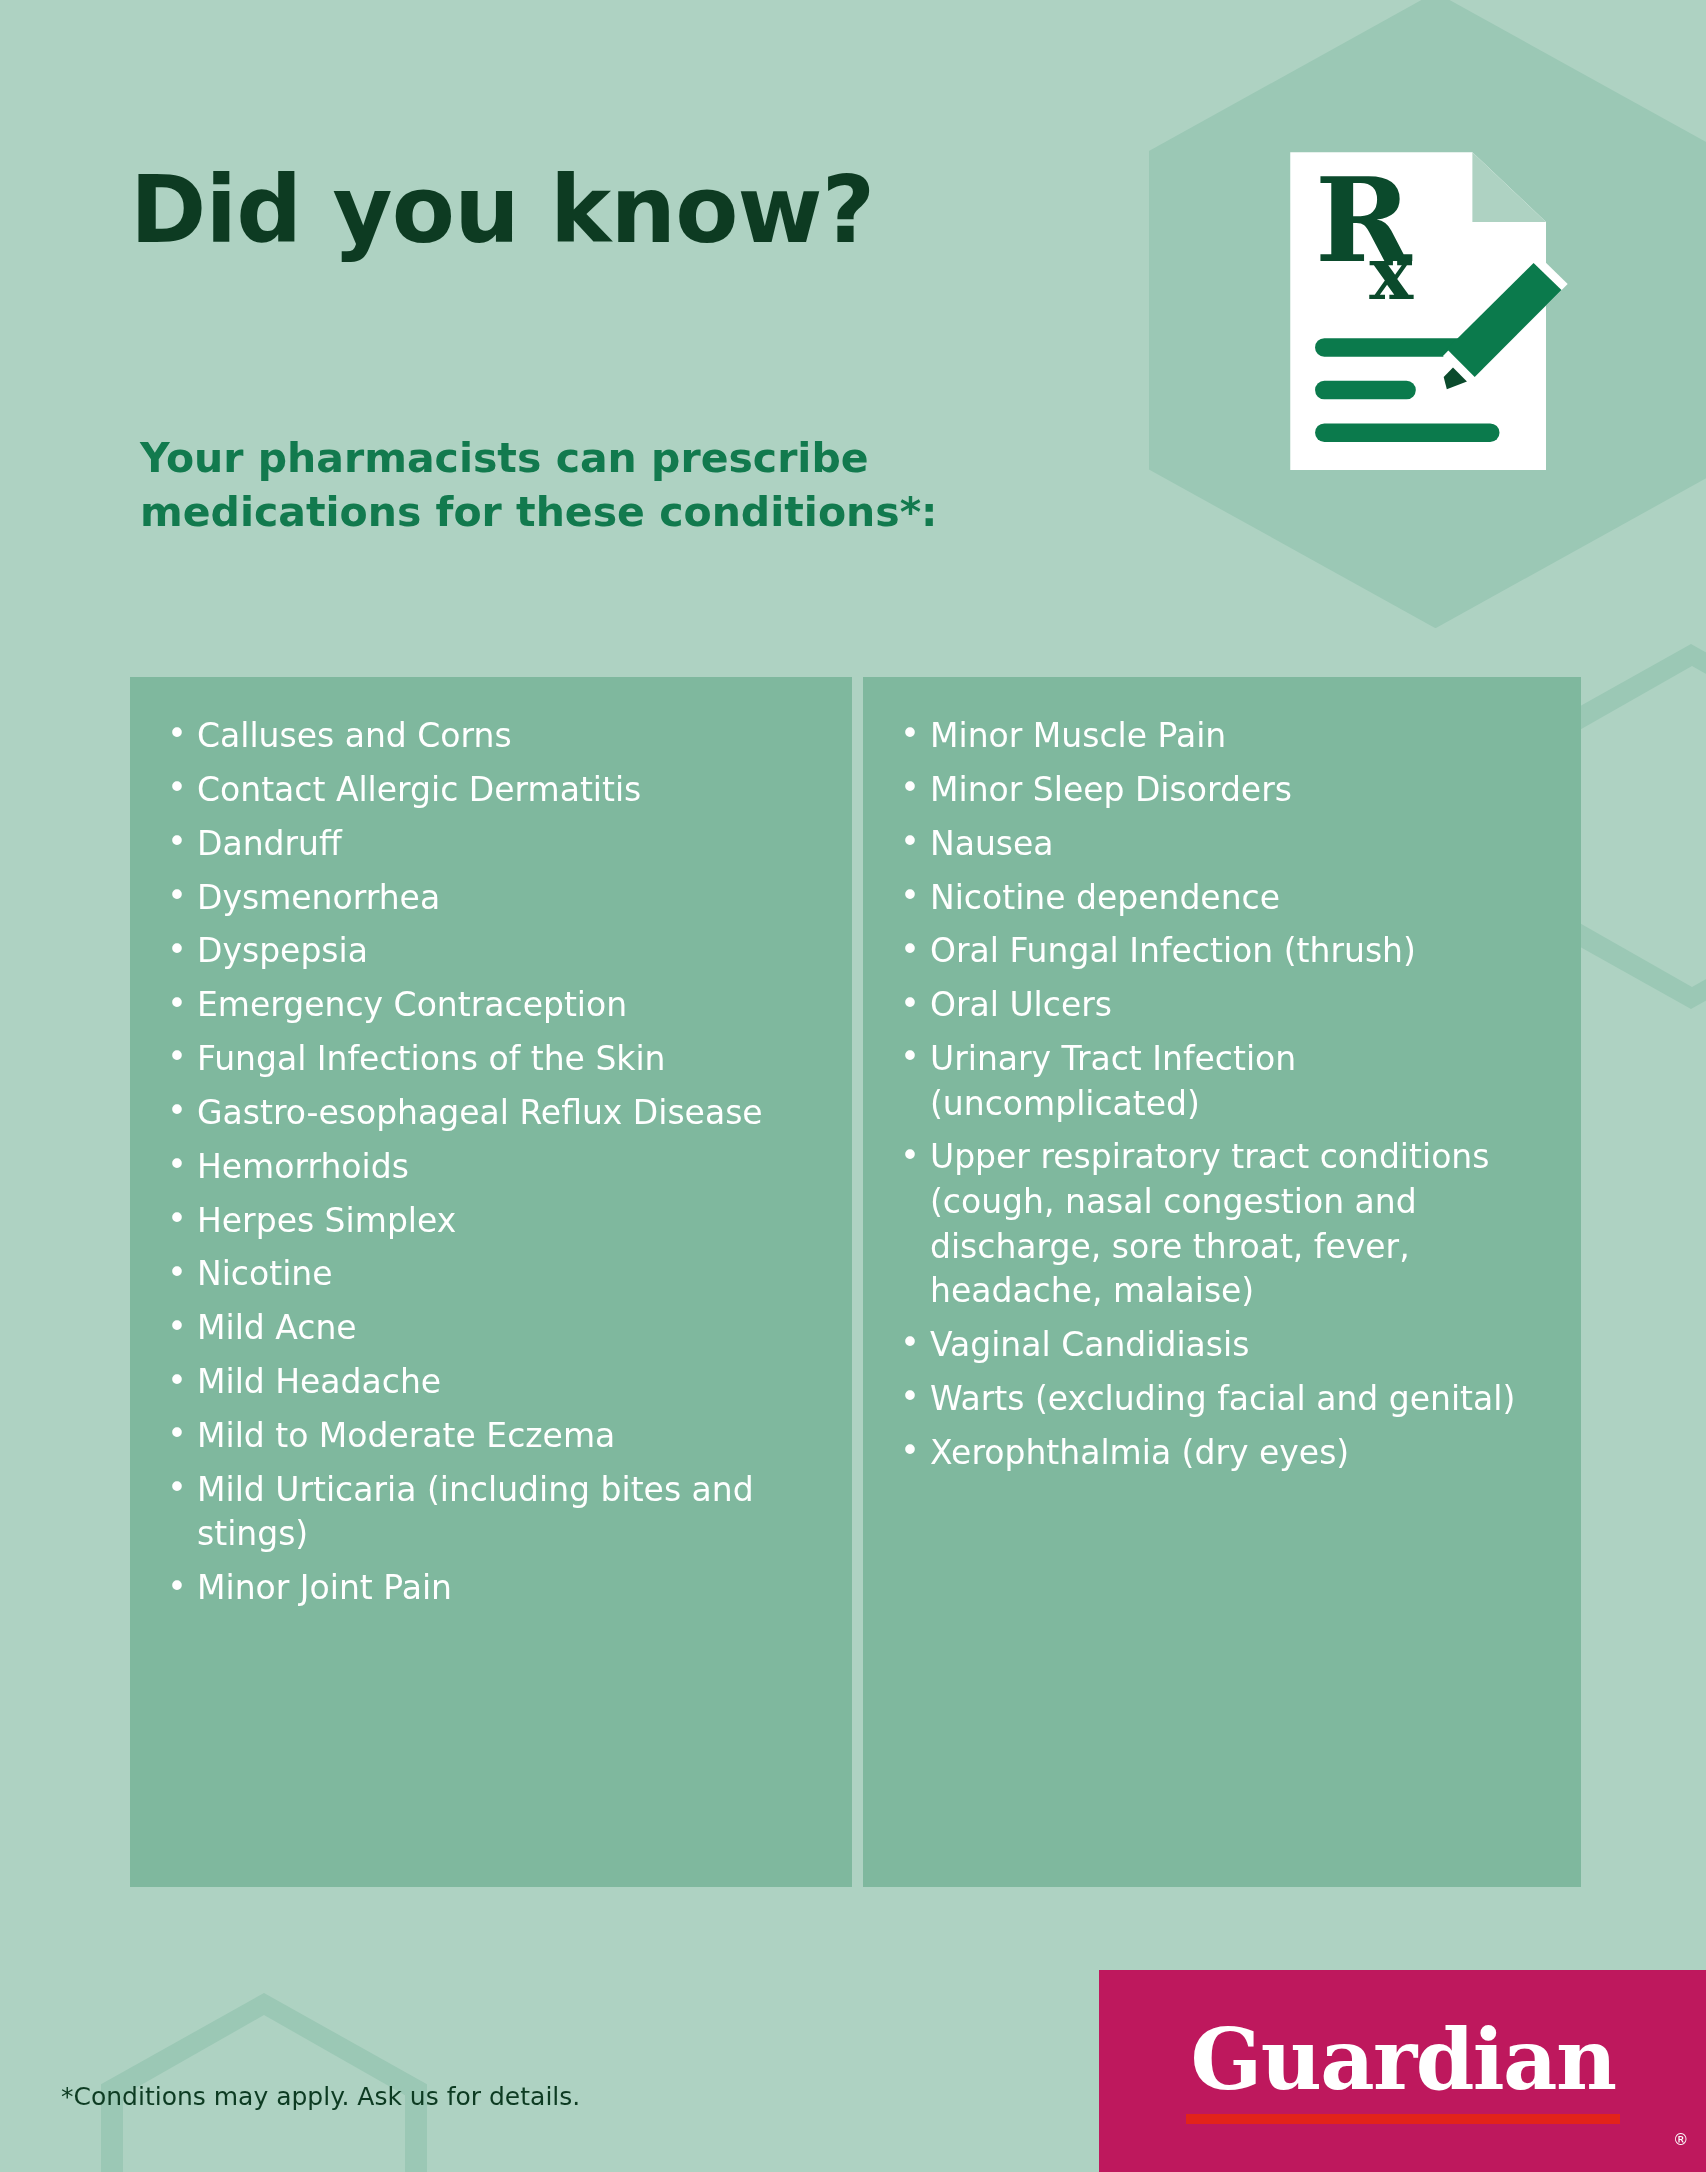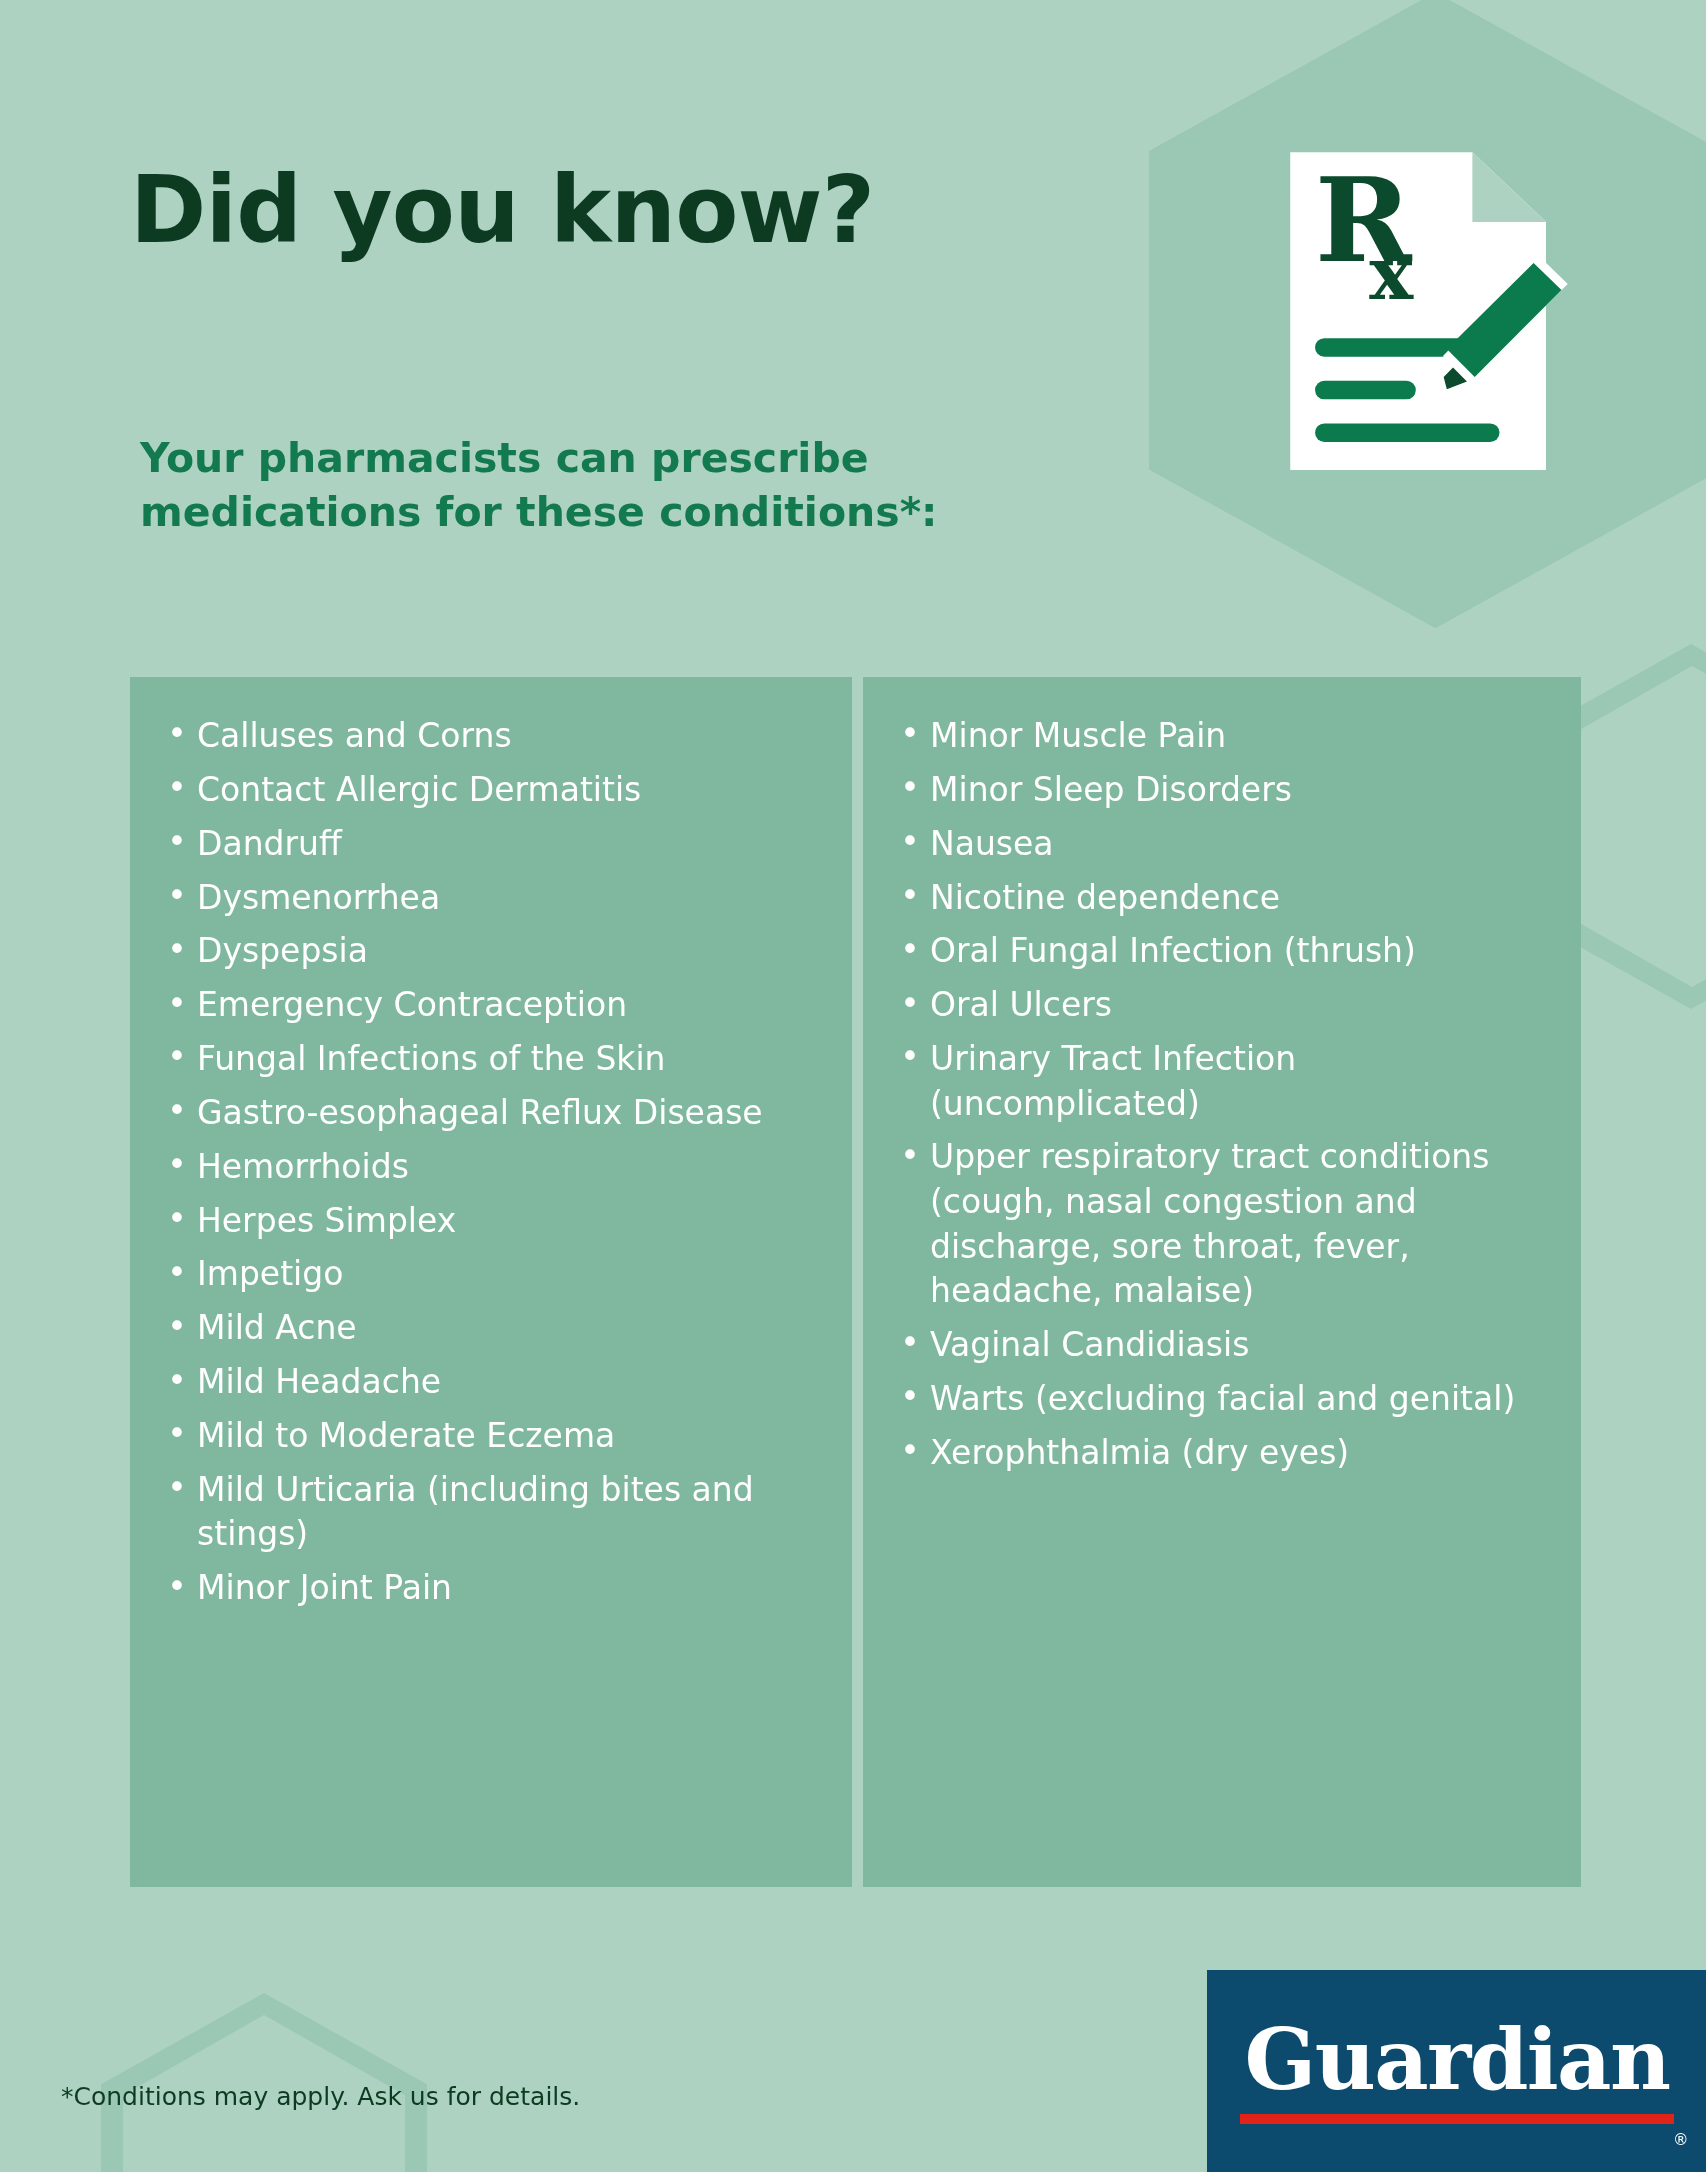--- a/index.html
+++ b/index.html
@@ -140,23 +140,23 @@
     bottom: 61px;
     font-size: 25px;
     color: #0d3b22;
   }
 
   
   .logo-box {
     position: absolute;
     right: 0;
     bottom: 0;
-    width: 500px;
+    width: 608px;
     height: 202px;
-    background: #0c4a6e;
+    background: #be185d;
     display: flex;
     flex-direction: column;
     align-items: center;
     justify-content: center;
   }
   .logo-text {
     color: #ffffff;
     font-size: 84px;
     font-weight: bold;
     font-family: "DejaVu Serif", "Liberation Serif", serif;
@@ -214,21 +214,21 @@
         <li>Calluses and Corns</li>
         <li>Contact Allergic Dermatitis</li>
         <li>Dandruff</li>
         <li>Dysmenorrhea</li>
         <li>Dyspepsia</li>
         <li>Emergency Contraception</li>
         <li>Fungal Infections of the Skin</li>
         <li>Gastro-esophageal Reflux Disease</li>
         <li>Hemorrhoids</li>
         <li>Herpes Simplex</li>
-        <li>Impetigo</li>
+        <li>Nicotine</li>
         <li>Mild Acne</li>
         <li>Mild Headache</li>
         <li>Mild to Moderate Eczema</li>
         <li>Mild Urticaria (including bites and stings)</li>
         <li>Minor Joint Pain</li>
       </ul>
     </div>
     <div class="col col-right">
       <ul class="cond">
         <li>Minor Muscle Pain</li>

